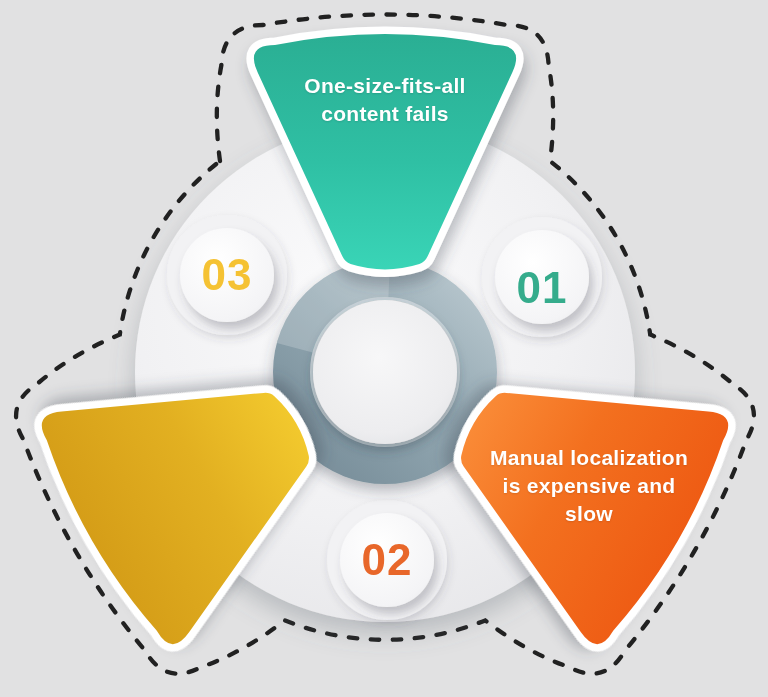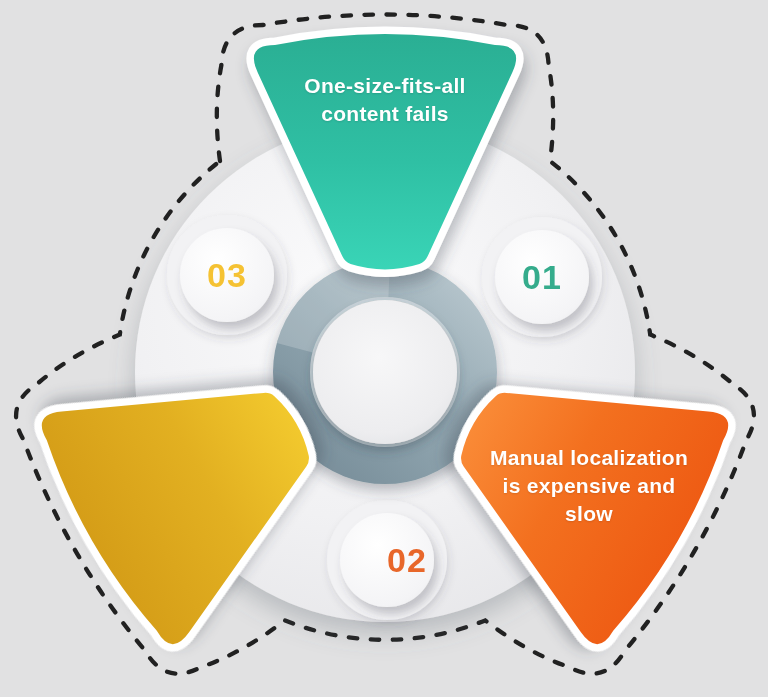--- a/index.html
+++ b/index.html
@@ -21,21 +21,21 @@
     letter-spacing:.3px;
     color:#fff;
     text-shadow:0 1px 2px rgba(0,0,0,.12);
   }
   .petal-label.top{max-width:200px;width:200px;}
   .petal-label.right{max-width:210px;width:210px;}
   .petal-label.left{max-width:150px;width:150px;}
   .step-number{
     position:absolute;
     transform:translate(-50%,-50%);
-    font-size:34px;
+    font-size:44px;
     font-weight:700;
     letter-spacing:1px;
   }
 </style>
 </head>
 <body>
 
 <div class="stage">
 
   <svg width="768" height="697" viewBox="0 0 768 697">
@@ -134,17 +134,17 @@
         <path class="petal-shape" fill="#FFFFFF" stroke="#FFFFFF" stroke-width="15" stroke-linejoin="round" filter="url(#fPetal)" d="M -110 -327 Q 0 -349 110 -327 Q 140 -327 127.4 -299.8 L 42.5 -115.4 Q 40 -110 34.4 -107.9 Q 0 -97.1 -34.4 -107.9 Q -40 -110 -42.5 -115.4 L -127.4 -299.8 Q -140 -327 -110 -327 Z"></path>
         <path class="petal-shape" fill="url(#petalG2)" d="M -110 -327 Q 0 -349 110 -327 Q 140 -327 127.4 -299.8 L 42.5 -115.4 Q 40 -110 34.4 -107.9 Q 0 -97.1 -34.4 -107.9 Q -40 -110 -42.5 -115.4 L -127.4 -299.8 Q -140 -327 -110 -327 Z"></path>
       </g>
     </g>
   </svg>
 
   <div class="overlay">
     <div class="petal-label top" style="left: 385px; top: 100px; color: rgb(255, 255, 255);">One-size-fits-all content fails</div>
     <div class="petal-label right" style="left: 589px; top: 486px; color: rgb(255, 255, 255);">Manual localization is expensive and slow</div>
 
-    <div class="step-number" style="left: 542px; top: 277px; color: rgb(53, 172, 140);">01</div>
-    <div class="step-number" style="left: 387px; top: 560px; color: rgb(232, 103, 42); margin-left: 20px;">02</div>
+    <div class="step-number" style="left: 542px; top: 288px; color: rgb(53, 172, 140);">01</div>
+    <div class="step-number" style="left: 387px; top: 560px; color: rgb(232, 103, 42);">02</div>
     <div class="step-number" style="left: 227px; top: 275px; color: rgb(245, 194, 51);">03</div>
   </div>
 </div>
 
 </body></html>

